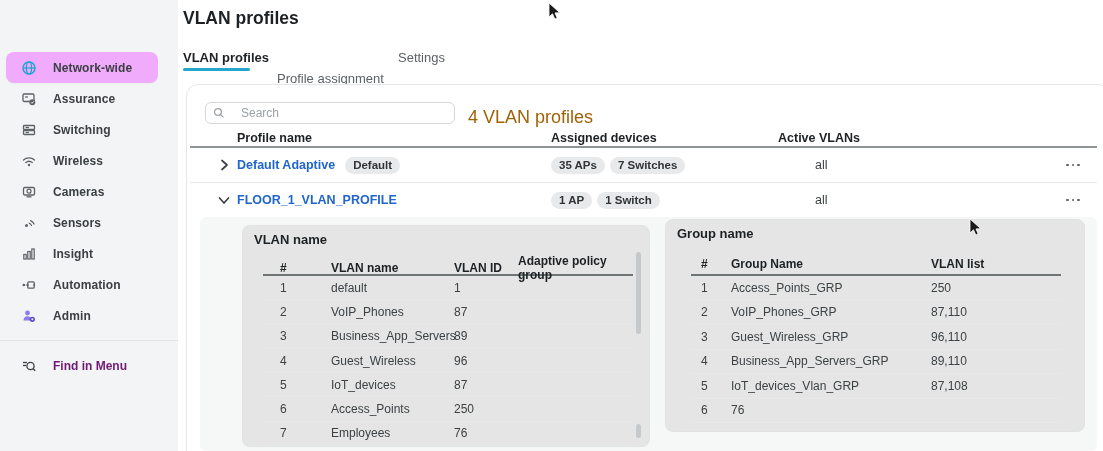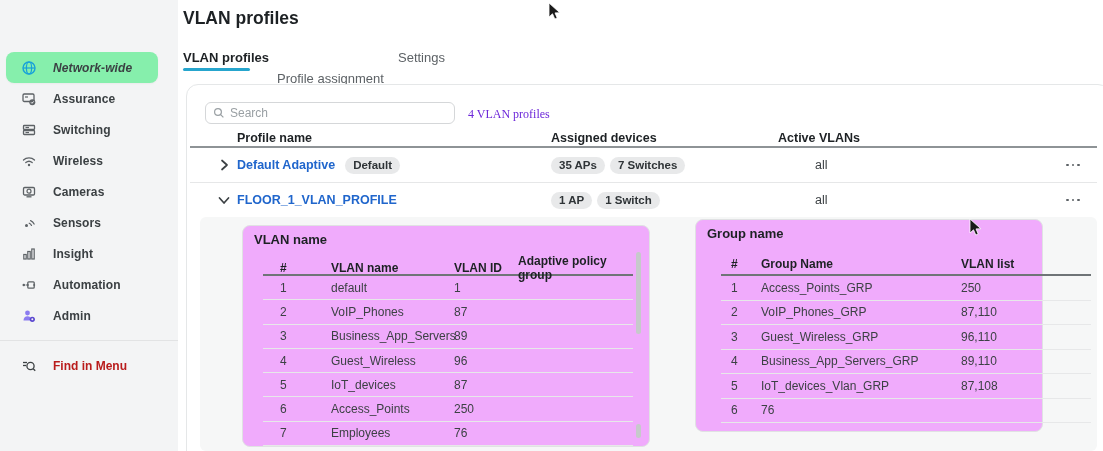--- a/index.html
+++ b/index.html
@@ -3,61 +3,61 @@
 <meta charset="utf-8">
 <style>
   * { margin:0; padding:0; box-sizing:border-box; }
   html,body { background:#fff; }
   body { font-family:"Liberation Sans","DejaVu Sans",sans-serif; color:#3c4144; }
   .root { position:relative; width:1103px; height:451px; overflow:hidden; background:#fff; }
 
   
   .sidebar { position:absolute; left:0; top:0; width:178px; height:451px; background:#f3f4f5; padding-top:52px; }
   .side-item { position:relative; height:31px; display:flex; align-items:center; gap:16px; padding:0 0 0 15px; margin:0 4px 0 6px; cursor:pointer; border-radius:8px; }
-  .side-item.active { background:#86efac; margin-right:20px; box-shadow:0 1px 2px rgba(0,0,0,0.04);font-style:italic; }
+  .side-item.active { background:#f0abfc; margin-right:20px; box-shadow:0 1px 2px rgba(0,0,0,0.04); }
   .side-item .lbl { font-size:12px; font-weight:600; color:#3b4043; letter-spacing:.1px; }
   .side-item svg { flex:0 0 16px; }
   .side-divider { height:1px; background:#e2e3e4; margin:9px 0 9px 0; }
   .find-item { height:31px; display:flex; align-items:center; gap:16px; padding-left:15px; margin-left:6px; cursor:pointer; }
-  .find-item .lbl { font-size:12px; font-weight:700; color:#b91c1c; }
+  .find-item .lbl { font-size:12px; font-weight:700; color:#701a75; }
 
   
   .page-title { position:absolute; left:183px; top:8px; font-size:17.5px; font-weight:700; color:#1d2124; }
   .tab { position:absolute; top:50px; font-size:13px; color:#5d6266; cursor:pointer; }
   .tab.active { font-weight:700; color:#1d2124; }
   .tab-underline { position:absolute; top:68px; height:3px; border-radius:2px; background:#26a5cd; }
 
   
   .outer-card { position:absolute; left:186px; top:84px; width:924px; height:380px; background:#fff; border:1px solid #e5e7e8; border-radius:12px; }
 
   
-  .search-box { position:absolute; left:205px; top:102px; width:250px; height:22px; border:1px solid #d5d7d9; border-radius:6px; background:#fff; display:flex; align-items:center; padding:0 7px; gap:5px; }
+  .search-box { position:absolute; left:205px; top:102px; width:250px; height:22px; border:1px solid #d5d7d9; border-radius:6px; background:#fff; display:flex; align-items:center; padding:0 7px; gap:16px; }
   .search-box input { border:0; outline:0; flex:1; font-size:12px; color:#3c4144; font-family:inherit; background:transparent; }
   .search-box input::placeholder { color:#9aa0a4; }
-  .count-text { position:absolute; left:468px; top:107px; font-size:12px; color:#6d28d9;font-family:Liberation Serif, serif; }
+  .count-text { position:absolute; left:468px; top:107px; font-size:18px; color:#a16207; }
   .add-btn { position:absolute; left:988px; top:101px; height:23px; background:#1f67d4; color:#fff; border:0; border-radius:13px; font-size:12px; font-weight:700; padding:0 12px; cursor:pointer; font-family:inherit; letter-spacing:.1px; }
 
   
   .col-head { position:absolute; font-size:12.5px; font-weight:700; color:#1d2124; top:131px; }
   .head-rule { position:absolute; left:190px; top:146px; width:907px; height:2px; background:#8e9396; }
   .p-row { position:absolute; left:190px; width:907px; height:34px; }
   .p-row .chev { position:absolute; left:26px; top:9px; width:16px; height:16px; cursor:pointer; }
   .p-row .name-wrap { position:absolute; left:47px; top:0; height:34px; display:flex; align-items:center; gap:10px; }
   .p-link { font-size:12.5px; font-weight:700; color:#2066cc; text-decoration:none; cursor:pointer; }
   .pill { display:inline-flex; align-items:center; height:17px; padding:0 8px; background:#e8e9ea; border-radius:9px; font-size:11.5px; font-weight:600; color:#2f3437; }
   .p-row .devices { position:absolute; left:361px; top:0; height:34px; display:flex; align-items:center; gap:5px; }
   .p-row .vlans { position:absolute; left:625px; top:0; height:34px; display:flex; align-items:center; font-size:12.5px; color:#3c4144; }
   .dots-btn { position:absolute; left:876px; top:12px; width:22px; height:10px; display:flex; align-items:center; gap:3px; cursor:pointer; }
   .dots-btn i { width:2.5px; height:2.5px; border-radius:50%; background:#5d6266; }
   .row-rule { position:absolute; left:190px; width:907px; height:1px; background:#e6e7e8; }
 
   
   .expand-bg { position:absolute; left:200px; top:217px; width:897px; height:234px; background:#f6f7f7; border-radius:6px; }
 
-  .panel { position:absolute; background:#f0abfc; border:1px solid #e0e2e3; border-radius:8px; }
+  .panel { position:absolute; background:#e5e5e5; border:1px solid #e0e2e3; border-radius:8px; }
   .panel-title { position:absolute; left:11px; top:6px; font-size:13px; font-weight:600; color:#1d2124; }
   .itable { position:absolute; }
   .itable .ihead { display:grid; align-items:center; height:22px; border-bottom:2px solid #6f7477; font-size:12px; font-weight:700; color:#1d2124; }
   .itable .irow { display:grid; align-items:center; border-bottom:1px solid #e7e8e9; font-size:12px; color:#3c4144; }
   .vlan-grid { grid-template-columns:51px 123px 64px auto; padding-left:17px; }
   .group-grid { grid-template-columns:30px 200px auto; padding-left:10px; }
   .vscroll { position:absolute; width:5px; border-radius:3px; background:#c6c9cb; cursor:pointer; }
 
   .cursor { position:absolute; pointer-events:none; }
 </style>
@@ -292,21 +292,21 @@
           <span>Employees</span>
           <span>76</span>
           <span></span>
         </div>
 
     </div>
     <div class="vscroll" style="right:8px; top:26px; height:82px;"></div>
     <div class="vscroll" style="right:8px; bottom:8px; height:14px;"></div>
   </div>
 
-  <div class="panel" style="left:665px; top:219px; width:348px; height:213px;margin-left:30px;">
+  <div class="panel" style="left:665px; top:219px; width:420px; height:213px;">
     <div class="panel-title">Group name</div>
     <div class="itable" style="left:25px; top:34px; width:370px;">
       <div class="ihead group-grid">
         <span>#</span>
         <span>Group Name</span>
         <span>VLAN list</span>
       </div>
 
         <div class="irow group-grid" style="height:24.5px;">
           <span>1</span>

